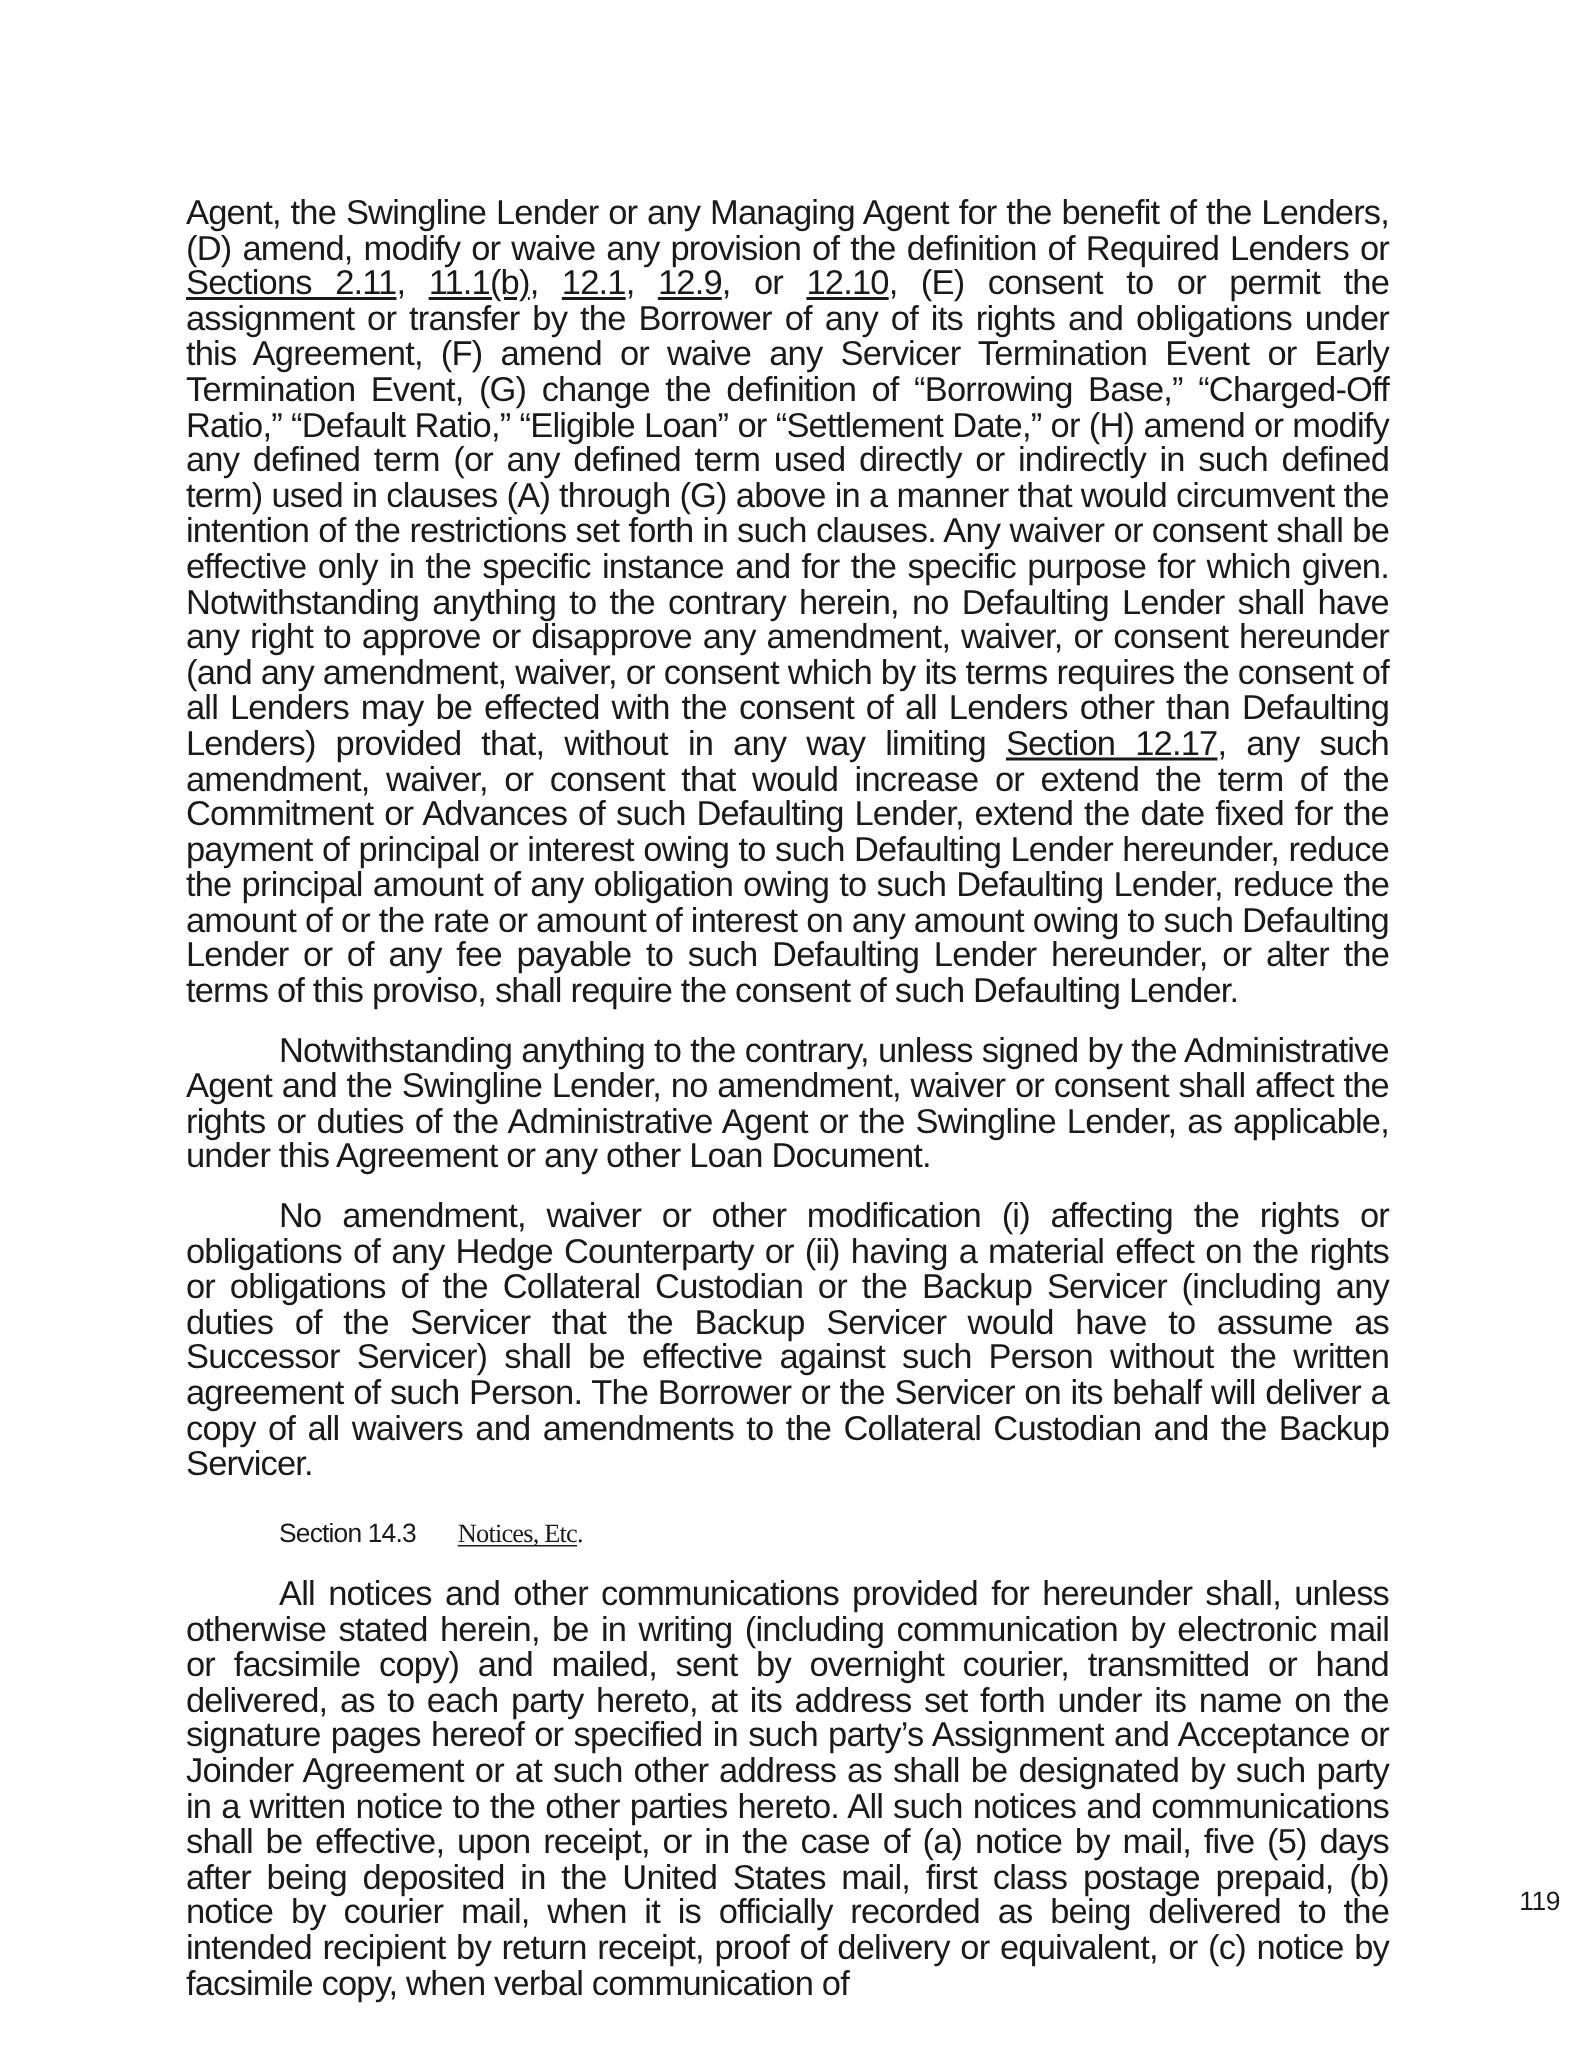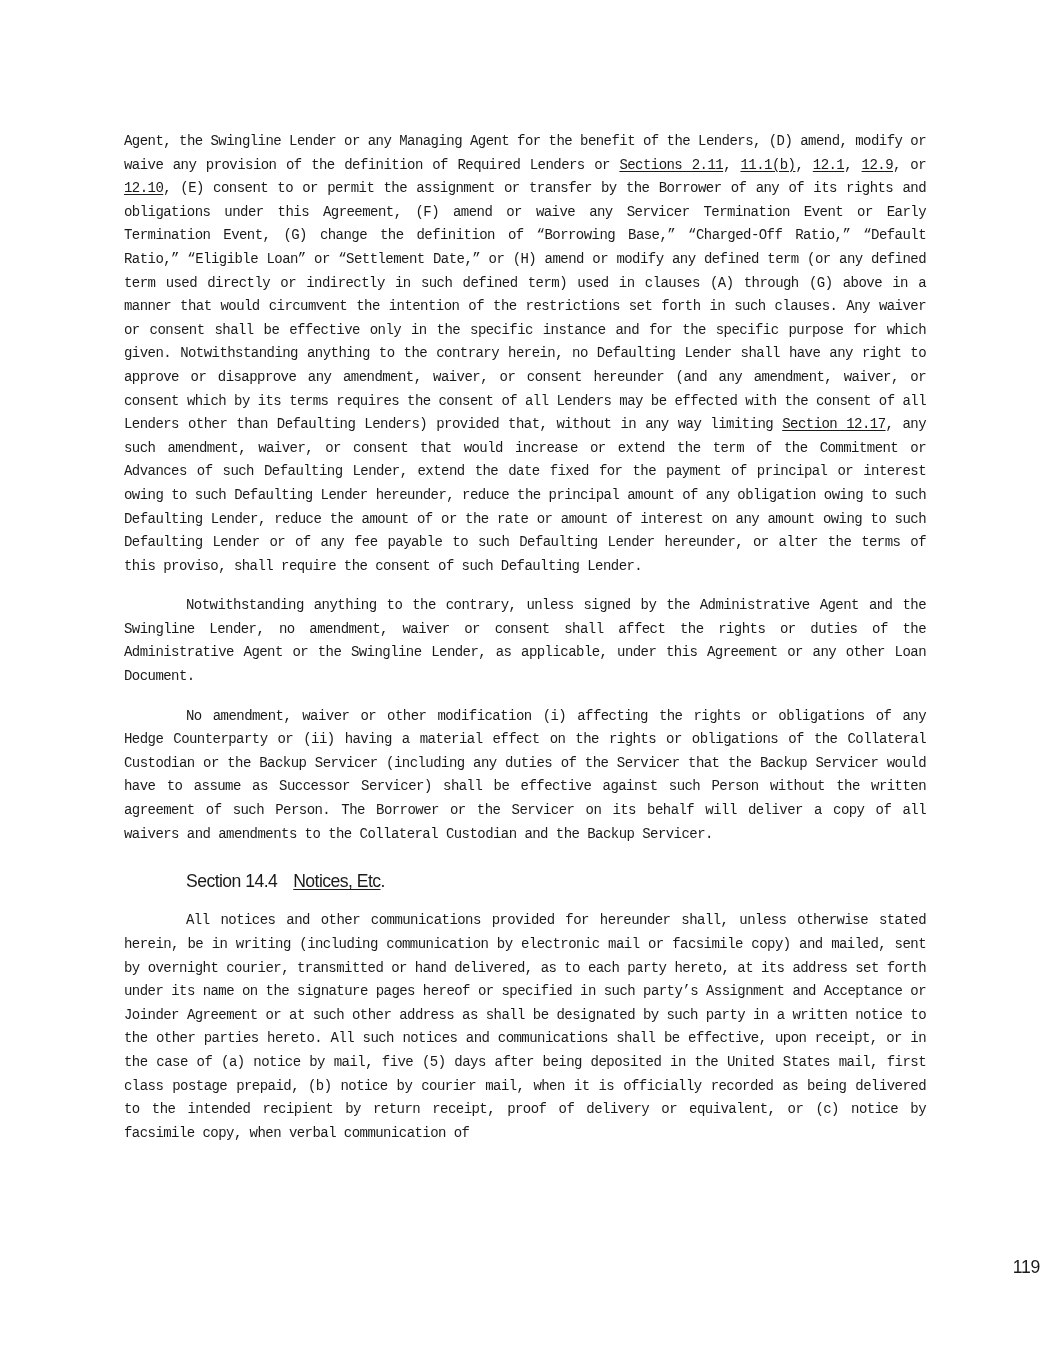--- a/index.html
+++ b/index.html
@@ -15,65 +15,65 @@
       color: #1a1a1a;
       font-family: "Liberation Sans", sans-serif;
     }
     .page {
       position: absolute;
       left: 124px;
       top: 130px;
       width: 802px;
     }
     .para {
-      font-size: 14px;
+      font-size: 23px;
       line-height: 23.6px;
       text-align: justify;
       margin: 0;
       letter-spacing: -0.55px;
       word-spacing: 0px;
-      font-family: Liberation Mono, monospace;
     }
     .indent {
       text-indent: 62px;
     }
     .gap {
       margin-top: 16px;
     }
     .u {
       text-decoration: underline;
       text-underline-offset: 2px;
     }
     .heading {
       font-size: 17.6px;
       line-height: 23.6px;
       margin: 0;
       margin-top: 23.6px;
       padding-left: 62px;
       letter-spacing: -0.55px;
     }
     .heading .title {
-      margin-left: 16px;
+      margin-left: 28px;
+      font-family: Liberation Serif, serif;
     }
     .page-number {
       position: absolute;
       top: 1257px;
       left: 0;
       width: 1040px;
       text-align: right;
       font-size: 17.6px;
       letter-spacing: -0.3px;
     }
   </style>
 </head>
 <body>
 
 <div class="page">
   <p class="para"><span>Agent, the Swingline Lender or any Managing Agent for the benefit of the Lenders, (D) amend, modify or waive any provision of the definition of Required Lenders or </span><span class="u">Sections 2.11</span><span>, </span><span class="u">11.1(b)</span><span>, </span><span class="u">12.1</span><span>, </span><span class="u">12.9</span><span>, or </span><span class="u">12.10</span><span>, (E) consent to or permit the assignment or transfer by the Borrower of any of its rights and obligations under this Agreement, (F) amend or waive any Servicer Termination Event or Early Termination Event, (G) change the definition of “Borrowing Base,” “Charged-Off Ratio,” “Default Ratio,” “Eligible Loan” or “Settlement Date,” or (H) amend or modify any defined term (or any defined term used directly or indirectly in such defined term) used in clauses (A) through (G) above in a manner that would circumvent the intention of the restrictions set forth in such clauses.  Any waiver or consent shall be effective only in the specific instance and for the specific purpose for which given.  Notwithstanding anything to the contrary herein, no Defaulting Lender shall have any right to approve or disapprove any amendment, waiver, or consent hereunder (and any amendment, waiver, or consent which by its terms requires the consent of all Lenders may be effected with the consent of all Lenders other than Defaulting Lenders) provided that, without in any way limiting </span><span class="u">Section 12.17</span><span>, any such amendment, waiver, or consent that would increase or extend the term of the Commitment or Advances of such Defaulting Lender, extend the date fixed for the payment of principal or interest owing to such Defaulting Lender hereunder, reduce the principal amount of any obligation owing to such Defaulting Lender, reduce the amount of or the rate or amount of interest on any amount owing to such Defaulting Lender or of any fee payable to such Defaulting Lender hereunder, or alter the terms of this proviso, shall require the consent of such Defaulting Lender.</span></p>
   <p class="para indent gap"><span>Notwithstanding anything to the contrary, unless signed by the Administrative Agent and the Swingline Lender, no amendment, waiver or consent shall affect the rights or duties of the Administrative Agent or the Swingline Lender, as applicable, under this Agreement or any other Loan Document.</span></p>
   <p class="para indent gap"><span>No amendment, waiver or other modification (i) affecting the rights or obligations of any Hedge Counterparty or (ii) having a material effect on the rights or obligations of the Collateral Custodian or the Backup Servicer (including any duties of the Servicer that the Backup Servicer would have to assume as Successor Servicer) shall be effective against such Person without the written agreement of such Person.  The Borrower or the Servicer on its behalf will deliver a copy of all waivers and amendments to the Collateral Custodian and the Backup Servicer.</span></p>
   <p class="heading">
-    <span>Section 14.4</span><span class="title"><span class="u">Notices, Etc</span><span>.</span></span>
+    <span>Section 14.3</span><span class="title"><span class="u">Notices, Etc</span><span>.</span></span>
   </p>
   <p class="para indent gap"><span>All notices and other communications provided for hereunder shall, unless otherwise stated herein, be in writing (including communication by electronic mail or facsimile copy) and mailed, sent by overnight courier, transmitted or hand delivered, as to each party hereto, at its address set forth under its name on the signature pages hereof or specified in such party’s Assignment and Acceptance or Joinder Agreement or at such other address as shall be designated by such party in a written notice to the other parties hereto.  All such notices and communications shall be effective, upon receipt, or in the case of (a) notice by mail, five (5) days after being deposited in the United States mail, first class postage prepaid, (b) notice by courier mail, when it is officially recorded as being delivered to the intended recipient by return receipt, proof of delivery or equivalent, or (c) notice by facsimile copy, when verbal communication of</span></p>
 </div>
 
 <div class="page-number">119</div>
 
 </body></html>

